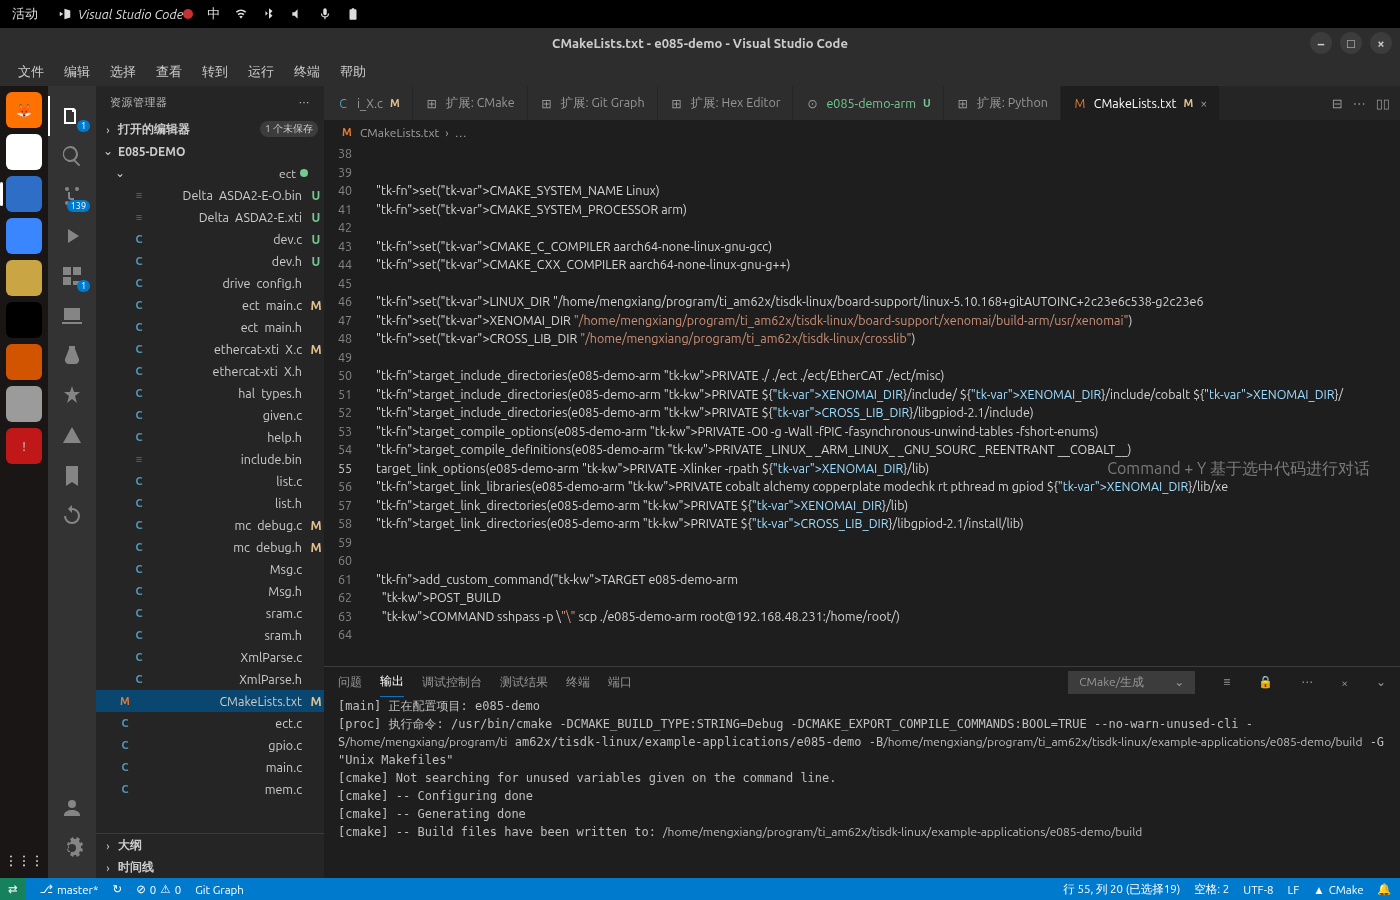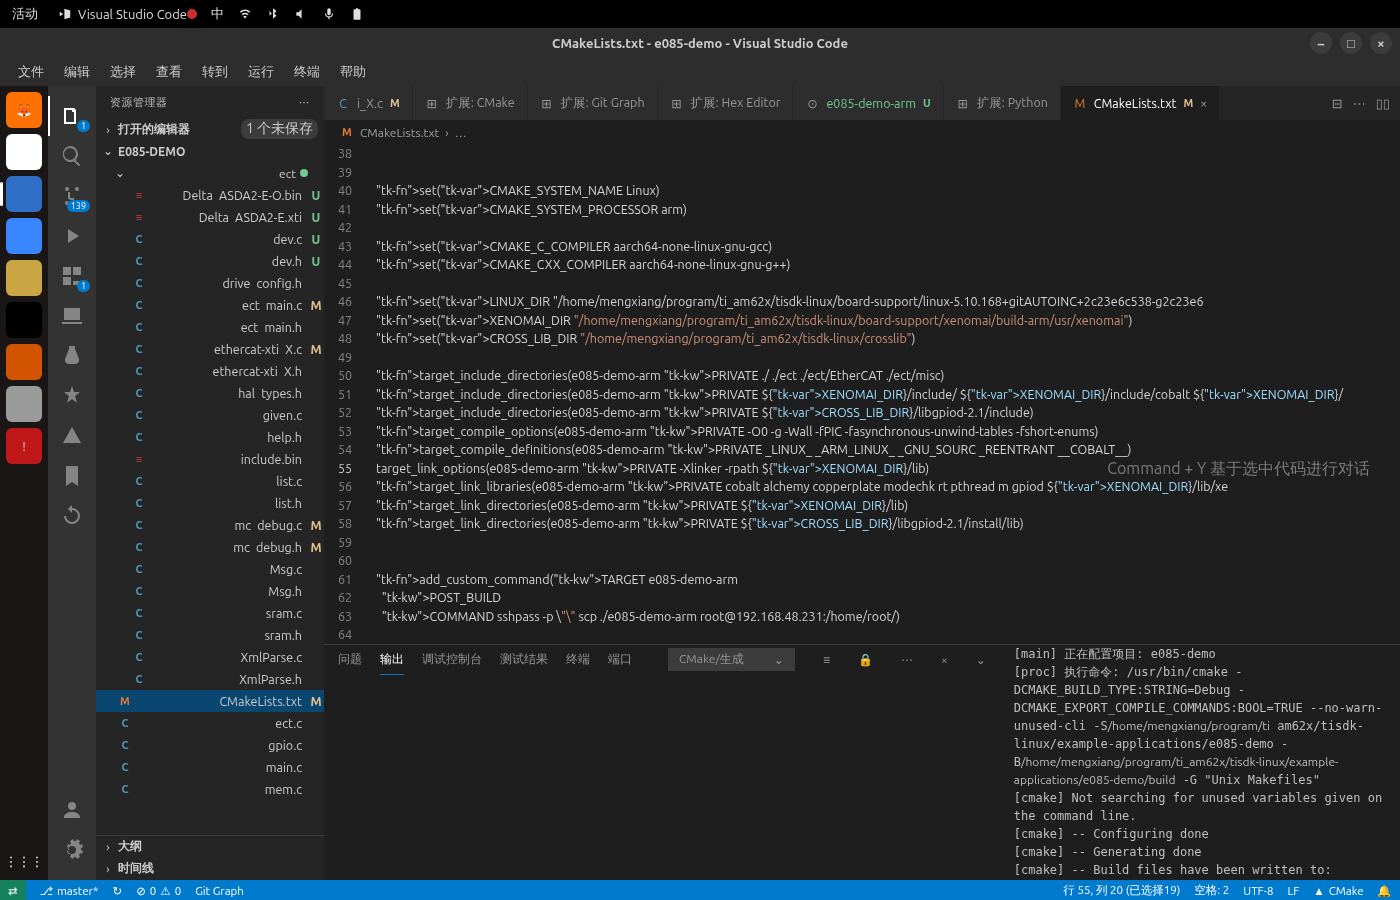--- a/index.html
+++ b/index.html
@@ -34,21 +34,21 @@
 .activity-bar .aicon.active::before { content:''; position:absolute; left:0; top:0; width:2px; height:100%; background:#fff; }
 .activity-bar svg { width: 24px; height: 24px; fill: currentColor; }
 .activity-bar .badge { position: absolute; bottom: 4px; right: 6px; background: #007acc; color: #fff; font-size: 9px; padding: 1px 4px; border-radius: 8px; }
 .activity-bar .aspacer { flex: 1; }
 
 .sidebar { width: 228px; background: #252526; display: flex; flex-direction: column; color: #cccccc; font-size: 12px; overflow: hidden; }
 .sidebar-head { height: 32px; display: flex; align-items: center; justify-content: space-between; padding: 0 14px; color: #bbbbbb; letter-spacing: 0.5px; font-size: 11px; }
 .sb-row { height: 22px; display: flex; align-items: center; padding: 0 6px; gap: 4px; cursor: pointer; }
 .sb-chev { width: 12px; height: 12px; display: inline-flex; align-items: center; justify-content: center; }
 .sb-section-label { font-weight: 600; color: #ccc; flex: 1; }
-.sb-badge-text { font-size: 14px; background: #3c3c3c; padding: 1px 5px; border-radius: 8px; color: #ccc; }
+.sb-badge-text { font-size: 10px; background: #3c3c3c; padding: 1px 5px; border-radius: 8px; color: #ccc; }
 .sb-tree { flex: 1; overflow-y: auto; }
 .file-row { height: 22px; display: flex; align-items: center; padding-left: 22px; gap: 6px; font-size: 12.5px; cursor: pointer; }
 .file-row.selected { background: #094771; }
 .file-row.nested { padding-left: 36px; }
 .ficon { width: 14px; height: 14px; font-weight: bold; font-size: 11px; display: flex; align-items: center; justify-content: center; border-radius: 2px; }
 .fi-c { color: #519aba; } .fi-m { color: #e37933; } .fi-bin { color: #cc3e44; }
 .file-name { flex: 1; white-space: nowrap; overflow: hidden; color: #ccc; text-align: right; }
 .file-status { width: 16px; text-align: center; font-weight: 600; }
 .st-U { color: #73c991; } .st-M { color: #e2c08d; }
 .sb-modified-dot { width: 8px; height: 8px; border-radius: 50%; background: #73c991; margin-right: 10px; }
@@ -64,41 +64,41 @@
 .tabs-toolbar { margin-left: auto; display: flex; align-items: center; gap: 10px; padding: 0 10px; color: #969696; }
 .breadcrumb { height: 24px; display: flex; align-items: center; padding: 0 16px; gap: 6px; font-size: 12px; color: #a0a0a0; background: #1e1e1e; }
 .editor { flex: 1; display: flex; overflow: hidden; font-family: 'Menlo','Consolas',monospace; font-size: 12.5px; line-height: 18.5px; }
 .gutter { width: 46px; text-align: right; padding-right: 18px; color: #858585; background: #1e1e1e; }
 .gutter .ln { height: 18.5px; }
 .gutter .ln.hl { color: #c6c6c6; }
 .code { flex: 1; overflow: hidden; white-space: pre; color: #d4d4d4; }
 .code .line { height: 18.5px; padding-left: 6px; } .tk-var { color: #9cdcfe; } .tk-str { color: #ce9178; } .tk-p { color: #d4d4d4; }
 .hint { position: absolute; color: #7a7a7a; font-size: 16px; }
 
-.panel { height: 236px; background: #1e1e1e; border-top: 1px solid #3c3c3c; display: flex; flex-direction: row; }
+.panel { height: 212px; background: #1e1e1e; border-top: 1px solid #3c3c3c; display: flex; flex-direction: column; }
 .panel-tabs { height: 30px; display: flex; align-items: center; padding: 0 14px; gap: 18px; font-size: 12px; color: #969696; }
 .panel-tabs .ptab { padding: 6px 0; cursor: pointer; }
 .panel-tabs .ptab.active { color: #fff; border-bottom: 1px solid #0e70c0; }
 .panel-tabs .spacer { flex: 1; }
 .panel-tabs .pselect { background: #3c3c3c; padding: 2px 10px; border: 1px solid #3c3c3c; display: flex; align-items: center; gap: 30px; }
 .panel-body { flex: 1; padding: 0 14px; font-family: monospace; font-size: 12px; color: #bfbfbf; overflow: hidden; white-space: pre-wrap; line-height: 18px; }
 .panel-body .olink { }
 
 .status-bar { height: 22px; background: #007acc; color: #fff; display: flex; align-items: center; font-size: 11.5px; padding: 0 8px; gap: 14px; }
 .status-bar .sb-remote { background: #16825d; height: 100%; margin-left: -8px; padding: 0 8px; display: flex; align-items: center; }
 .status-bar .status-spacer { flex: 1; }
 .status-bar span { display: inline-flex; align-items: center; gap: 4px; }
 </style>
 </head>
 <body>
 
 <div class="system-bar">
   <div class="left">
     <span>活动</span>
-    <span style="display:flex;align-items:flex-start;gap:6px;">
+    <span style="display:flex;align-items:flex-start;gap:6px;font-style:italic;">
       <svg viewBox="0 0 24 24">
           <path d="M3 8l6 4-6 4V8zm8-5l10 3v12l-10 3V3z"></path>
         </svg>
       <span>Visual Studio Code</span>
     </span>
   </div>
   <div class="right">
     <span class="sys-dot-red"></span>
     <span>中</span>
     <svg viewBox="0 0 24 24">

